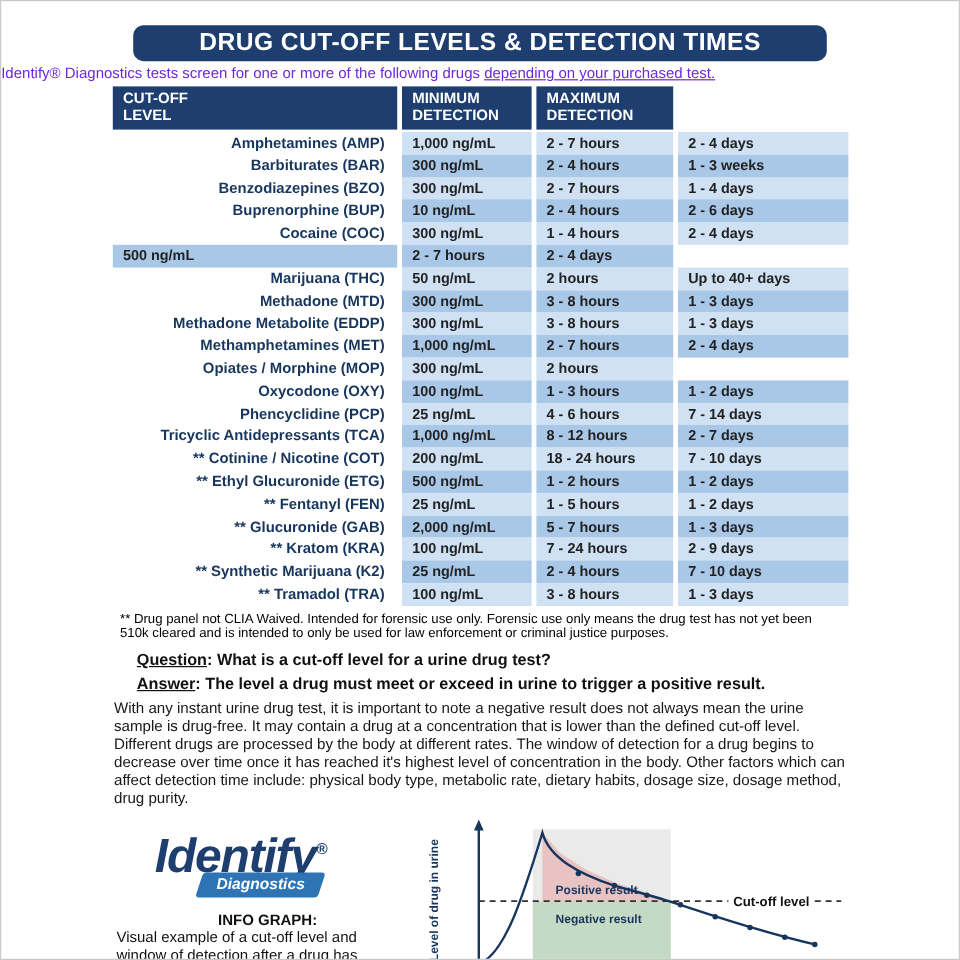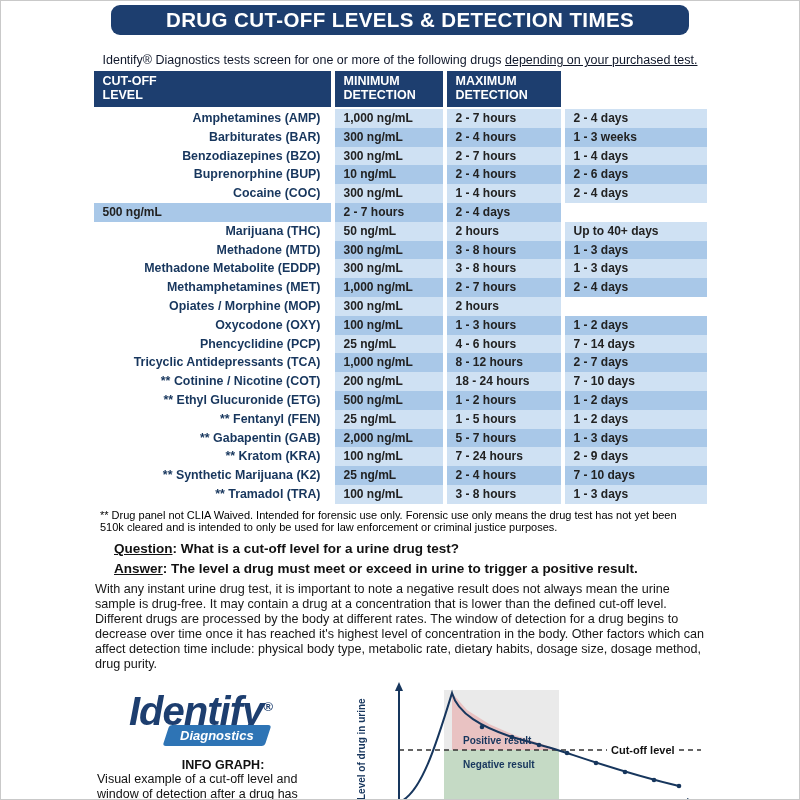--- a/index.html
+++ b/index.html
@@ -1,22 +1,22 @@
 <!DOCTYPE html>
 <html><head>
 <meta charset="utf-8">
 <style>
   * { margin:0; padding:0; box-sizing:border-box; }
   html,body { background:#fff; }
   body { width:800px; height:800px; font-family:"Liberation Sans", sans-serif; overflow:hidden; }
-  .page { width:800px; height:800px; border:1px solid #c9c9c9; padding-top:4px; overflow:hidden; background:#fff; }
+  .page { width:800px; height:800px; border:1px solid #c9c9c9; padding-top:20px; overflow:hidden; background:#fff; }
 
   .banner { width:578px; height:30px; margin:0 auto; background:#1d3e6f; border-radius:9px;
             color:#fff; text-align:center; font-weight:bold; font-size:20.5px; line-height:30px; letter-spacing:.4px; }
-  .subtitle { text-align:center; font-size:12.5px; margin-top:18px; color:#0f172a; }
+  .subtitle { font-size:12.5px; margin-top:3px; color:#6d28d9; }
   .ul { text-decoration:underline; }
 
   .tablewrap { width:613px; margin:4px auto 0; }
   .trow { display:grid; grid-template-columns:237px 108px 114px 142px; column-gap:4px; }
   .thead-row { margin-bottom:2px; }
   .note-box { width:198px; margin-left:auto; background:#4f87c5; color:#fff; font-size:10.5px; line-height:12.5px;
               text-align:center; border-radius:2px; padding:2px 8px; height:36px; font-weight:500;
               display:flex; align-items:center; justify-content:center; }
   .hcell { background:#1d3e6f; color:#fff; font-weight:bold; font-size:12.5px; line-height:13.5px;
            padding:4px 0 0 9px; height:36px; word-spacing:999px; }
@@ -160,21 +160,21 @@
           <div class="cell val">1 - 2 hours</div>
           <div class="cell val">1 - 2 days</div>
         </div>
         <div class="trow shade-a">
           <div class="cell label">** Fentanyl (FEN)</div>
           <div class="cell val">25 ng/mL</div>
           <div class="cell val">1 - 5 hours</div>
           <div class="cell val">1 - 2 days</div>
         </div>
         <div class="trow shade-b">
-          <div class="cell label">** Gabapentin (GAB)</div>
+          <div class="cell label">** Glucuronide (GAB)</div>
           <div class="cell val">2,000 ng/mL</div>
           <div class="cell val">5 - 7 hours</div>
           <div class="cell val">1 - 3 days</div>
         </div>
         <div class="trow shade-a">
           <div class="cell label">** Kratom (KRA)</div>
           <div class="cell val">100 ng/mL</div>
           <div class="cell val">7 - 24 hours</div>
           <div class="cell val">2 - 9 days</div>
         </div>

